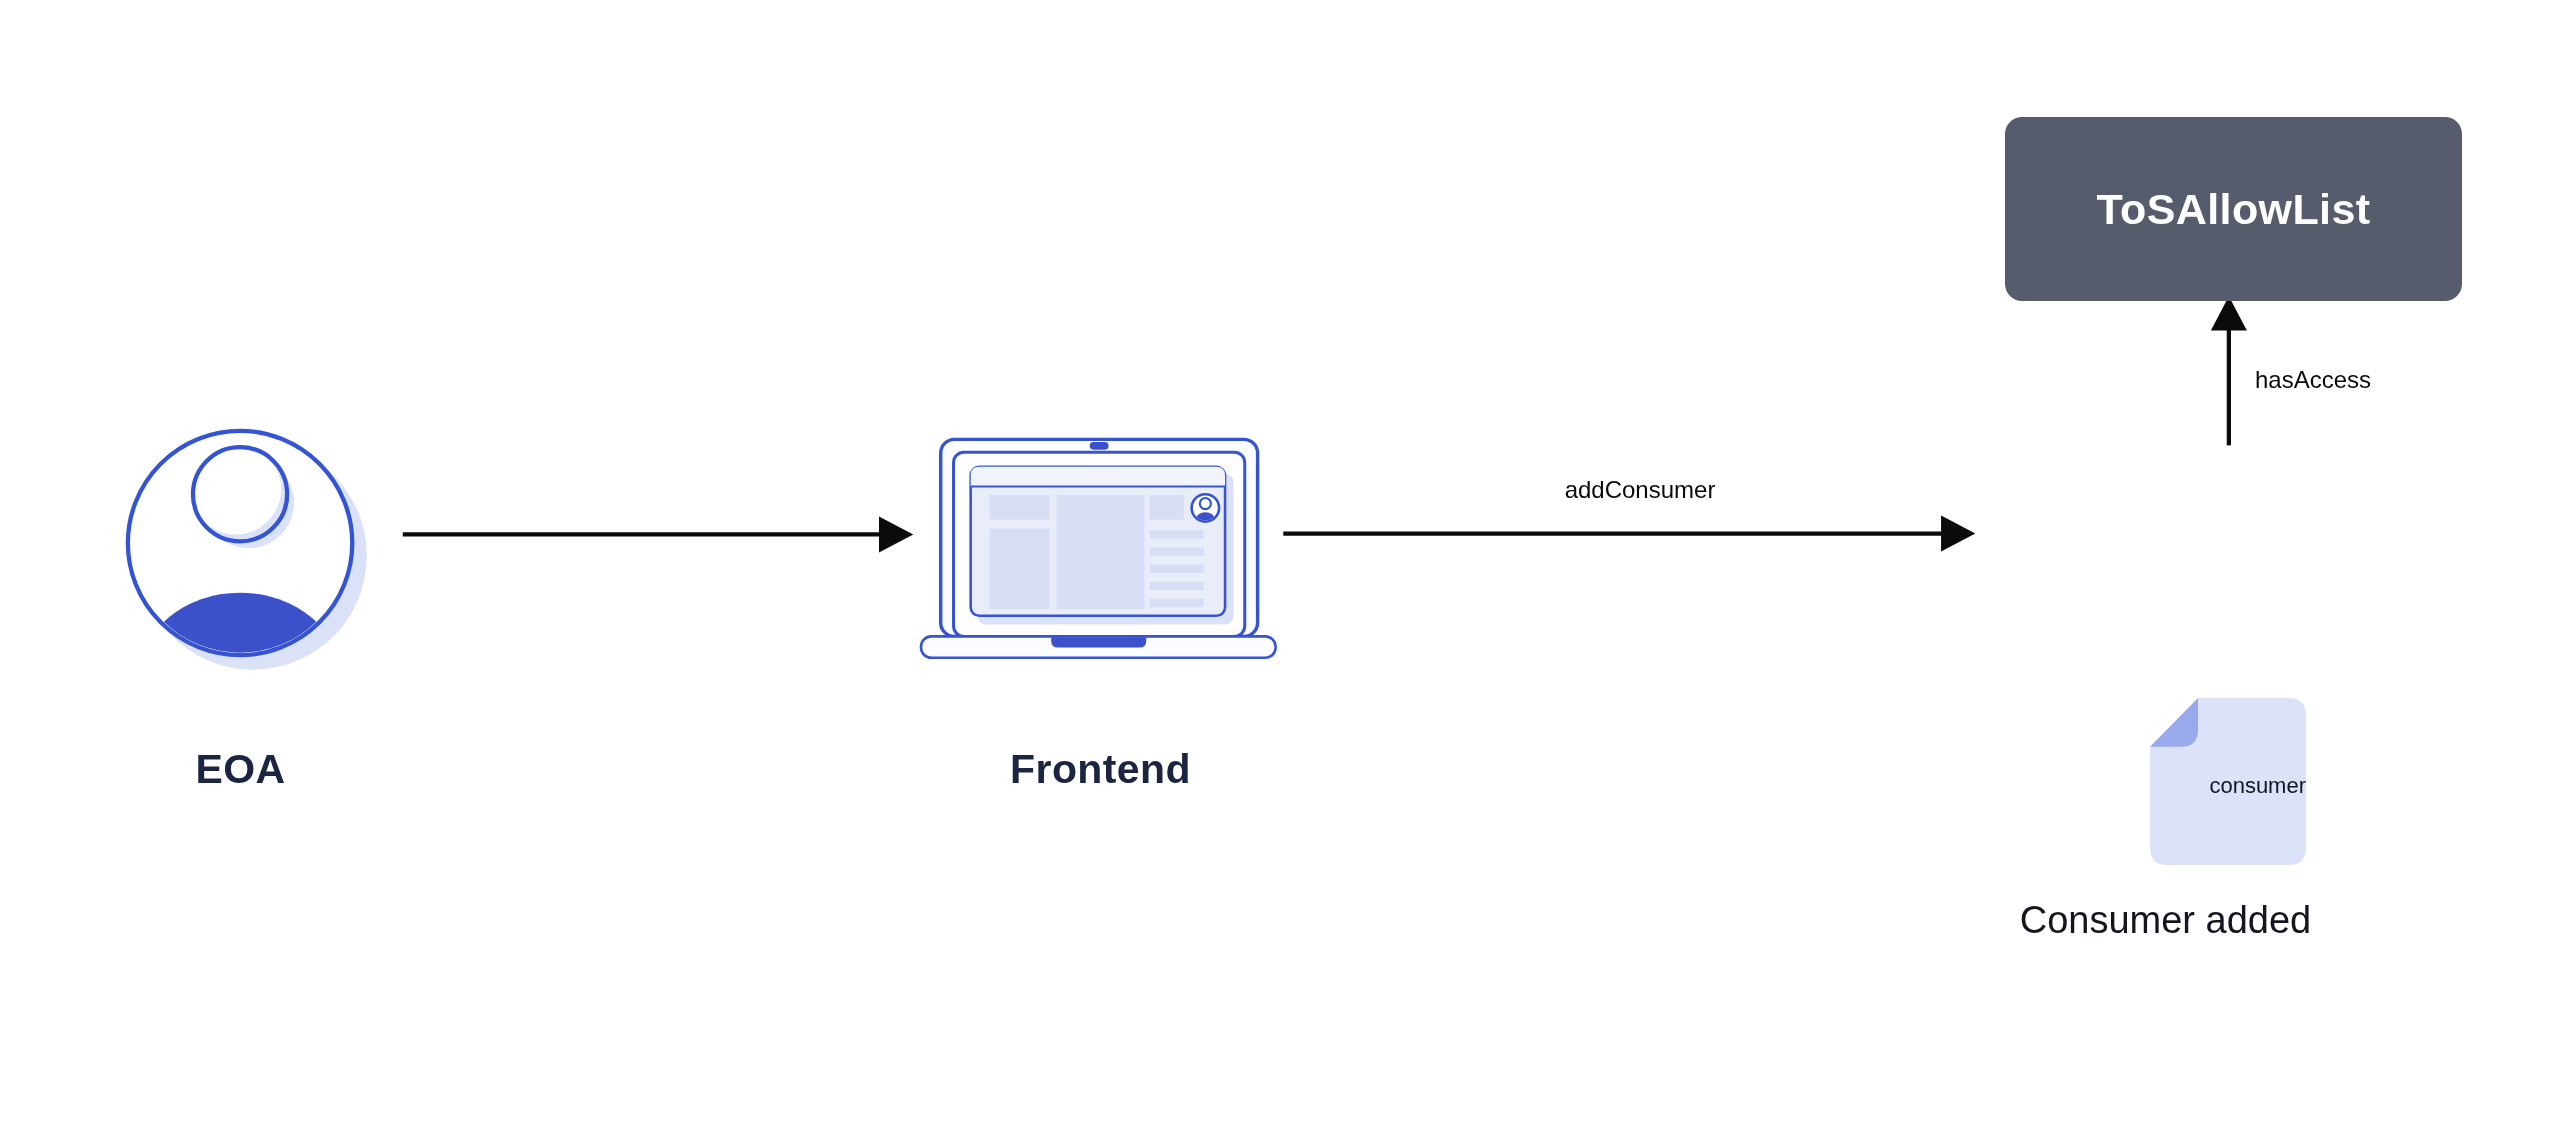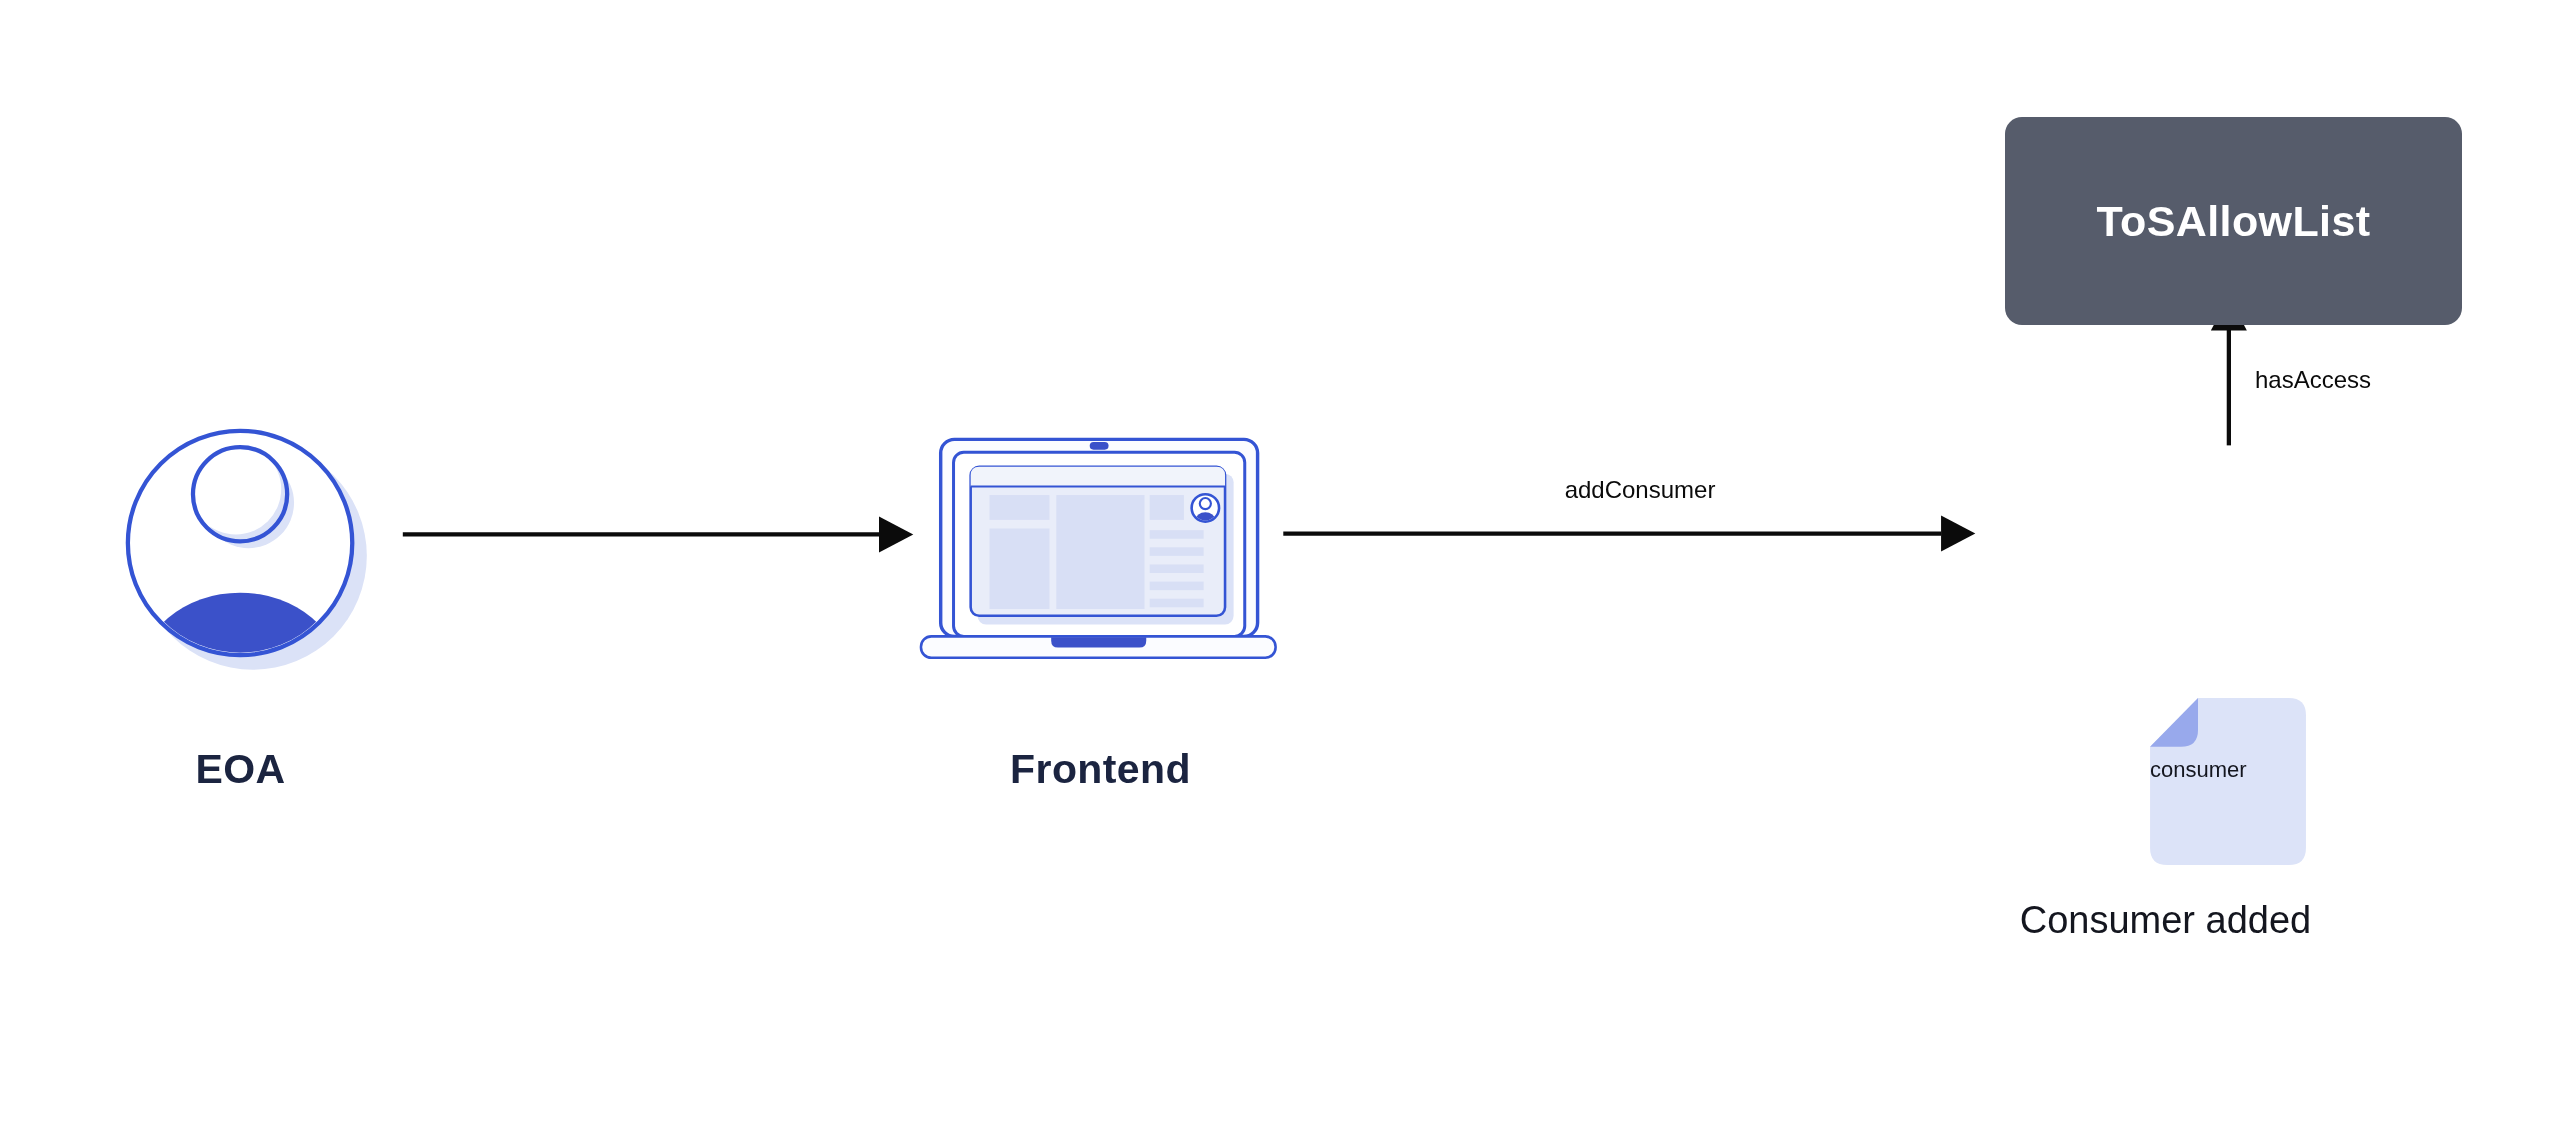--- a/index.html
+++ b/index.html
@@ -48,21 +48,21 @@
   .contract-box{
     position:absolute;width:457px;background:var(--node-fill);
     border-radius:17px;display:flex;align-items:center;justify-content:center;
     color:var(--node-text);font-weight:700;font-size:43px;letter-spacing:0.4px;
   }
   .mono-label{
     font-family:Liberation Sans, sans-serif;
     font-size:24px;color:var(--edge-color);line-height:1;white-space:nowrap;
   }
   .doc-label{
-    font-size:22px;color:var(--caption-text);text-align:left;line-height:1;
+    font-size:22px;color:var(--caption-text);text-align:right;line-height:1;margin-top:16px;
   }
   .caption{
     font-size:38px;color:var(--caption-text);text-align:center;line-height:1;
   }
 </style>
 </head>
 <body>
 
 <div class="canvas">
 
@@ -131,21 +131,21 @@
       <line class="edge-line" x1="2602" y1="520" x2="2602" y2="382"></line>
       <polygon class="edge-head" points="2602,346 2581,386 2623,386"></polygon>
     </g>
 
     <g>
       <path class="doc-body" d="M2566,815 H2672 Q2692,815 2692,835 V990 Q2692,1010 2672,1010 H2530 Q2510,1010 2510,990 V872 Z"></path>
       <path class="doc-fold" d="M2566,815 V852 Q2566,872 2546,872 H2510 Z"></path>
     </g>
   </svg>
 
-  <div class="contract-box" style="left:2005px;top:117px;height:208px;">
+  <div class="contract-box" style="left:2005px;top:117px;height:184px;">
     <span>ToSAllowList</span>
   </div>
 
 
   <div class="abs node-label" style="left:69px;top:701px;width:343px;">EOA</div>
 
   <div class="abs mono-label" style="left:1426px;top:478px;width:428px;text-align:center;">addConsumer</div>
 
   <div class="abs node-label" style="left:929px;top:701px;width:343px;">Frontend</div>
 

